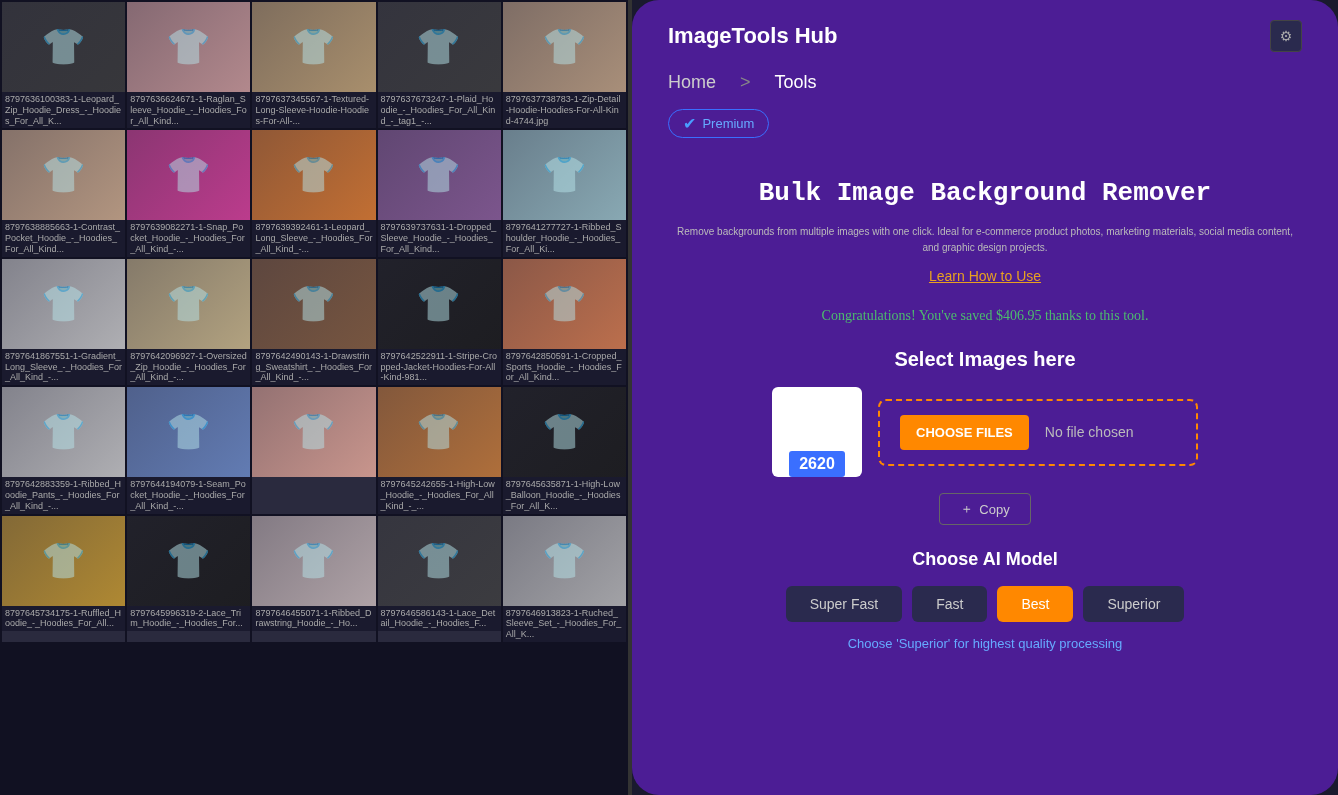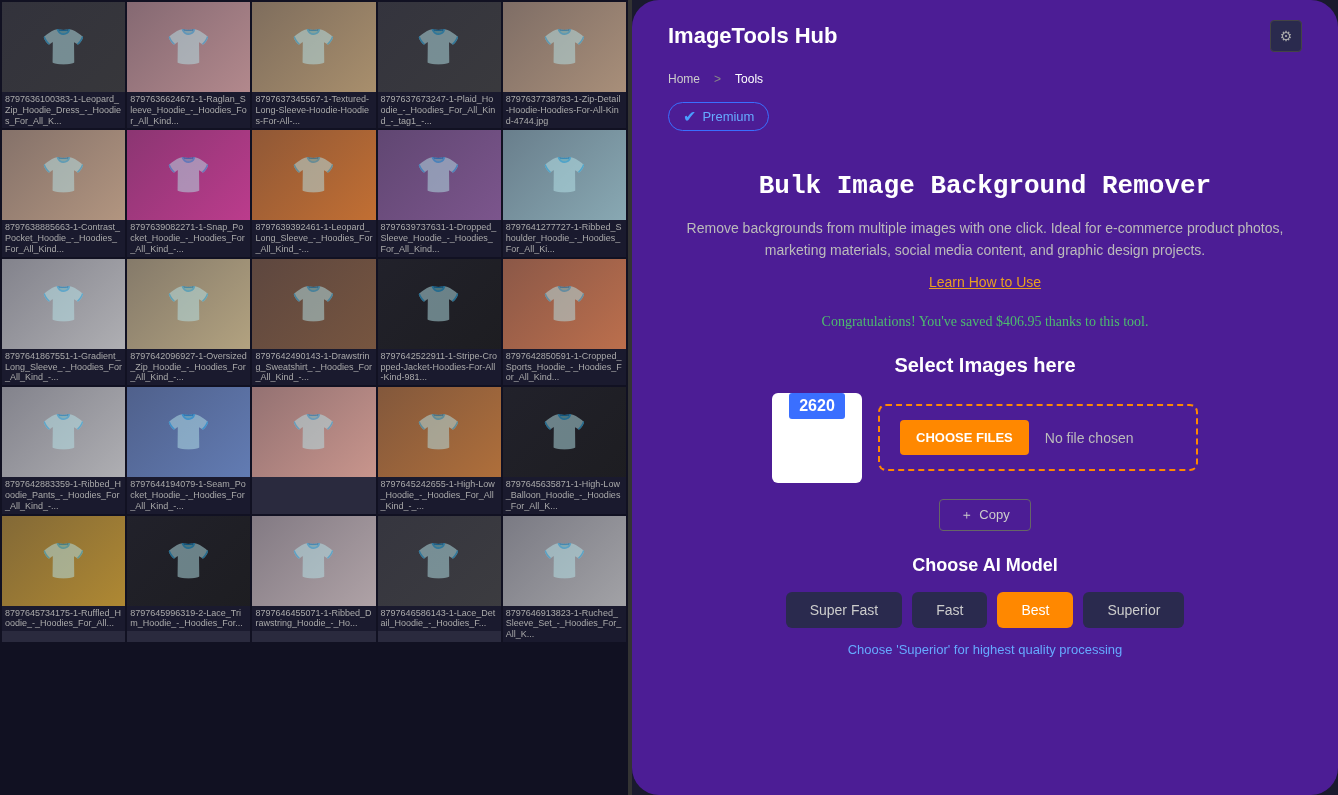--- a/index.html
+++ b/index.html
@@ -87,23 +87,23 @@
       align-items: center;
       justify-content: center;
       cursor: pointer;
       color: #aaa;
       font-size: 14px;
     }
 
     .breadcrumb {
       display: flex;
       align-items: center;
-      gap: 14px;
+      gap: 24px;
       color: #ccc;
-      font-size: 12px;
+      font-size: 18px;
       margin-bottom: 16px;
     }
     .breadcrumb-sep {
       color: #888;
     }
     .breadcrumb-link {
       color: #ccc;
       cursor: pointer;
     }
     .breadcrumb-current {
@@ -132,21 +132,21 @@
       font-weight: 700;
       color: #fff;
       text-align: center;
       margin-bottom: 16px;
       font-family: Liberation Mono, monospace;
     }
 
     .tool-desc {
       color: #bbb;
       text-align: center;
-      font-size: 14px;
+      font-size: 10px;
       line-height: 1.6;
       margin-bottom: 12px;
     }
 
     .learn-link {
       display: block;
       text-align: center;
       color: #e8a020;
       font-size: 14px;
       text-decoration: underline;
@@ -177,21 +177,21 @@
       gap: 16px;
       margin-bottom: 16px;
     }
 
     .count-box {
       width: 90px;
       height: 90px;
       background: #fff;
       border-radius: 6px;
       display: flex;
-      align-items: flex-start;
+      align-items: flex-end;
       justify-content: center;
       font-size: 28px;
       font-weight: bold;
       color: #1a1a2e;
       flex-shrink: 0;
       position: relative;
     }
     .count-badge {
       background: #3a6fff;
       color: #fff;

